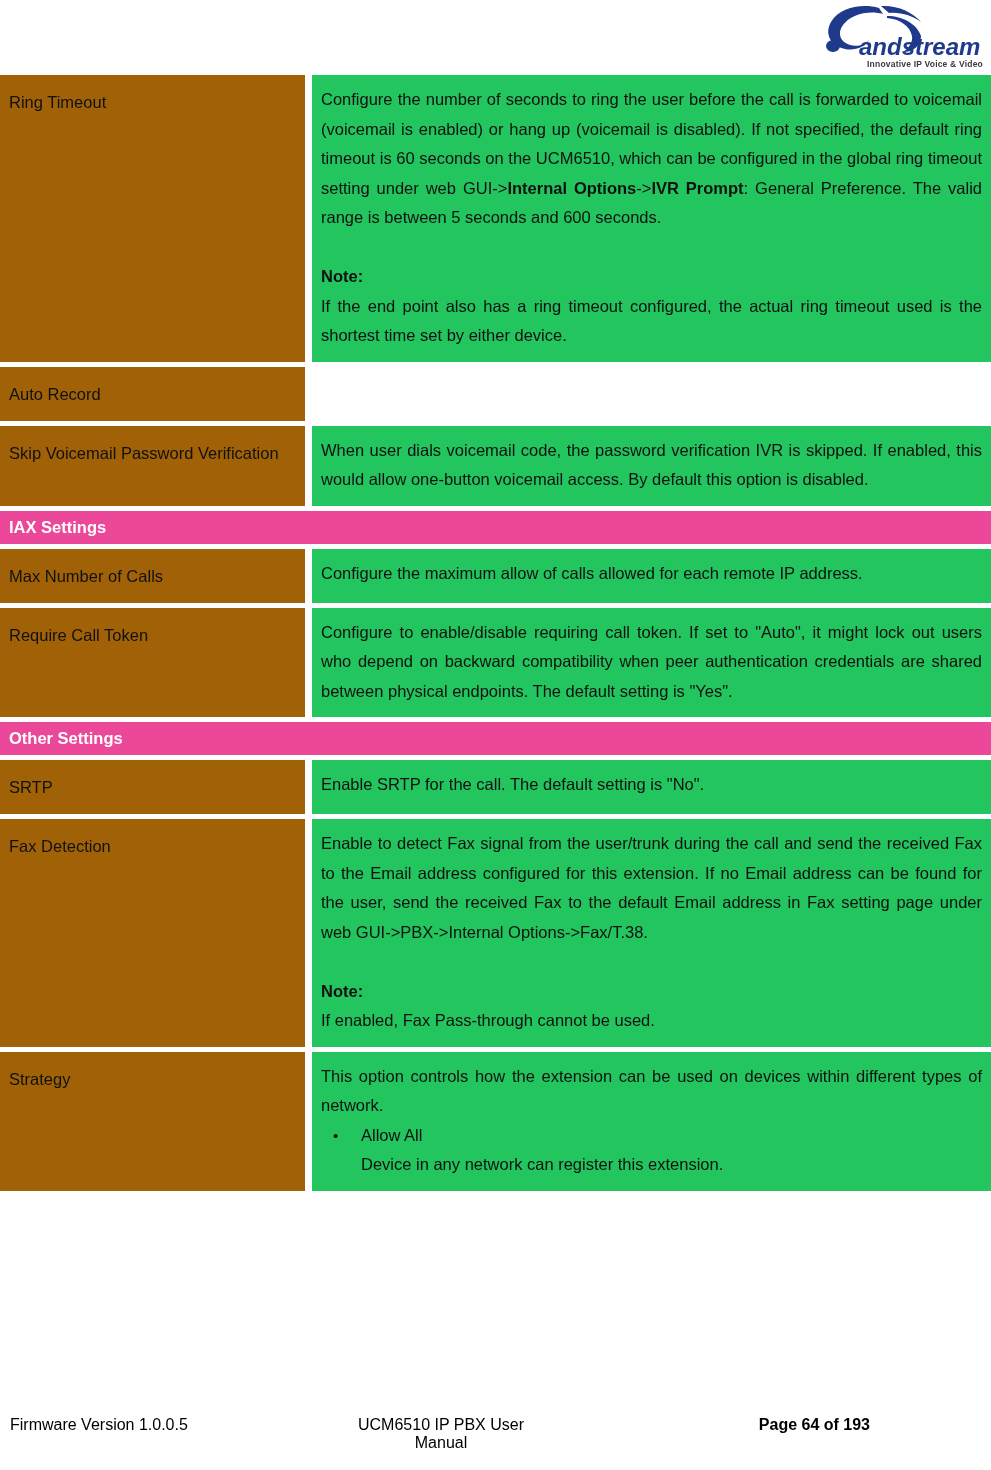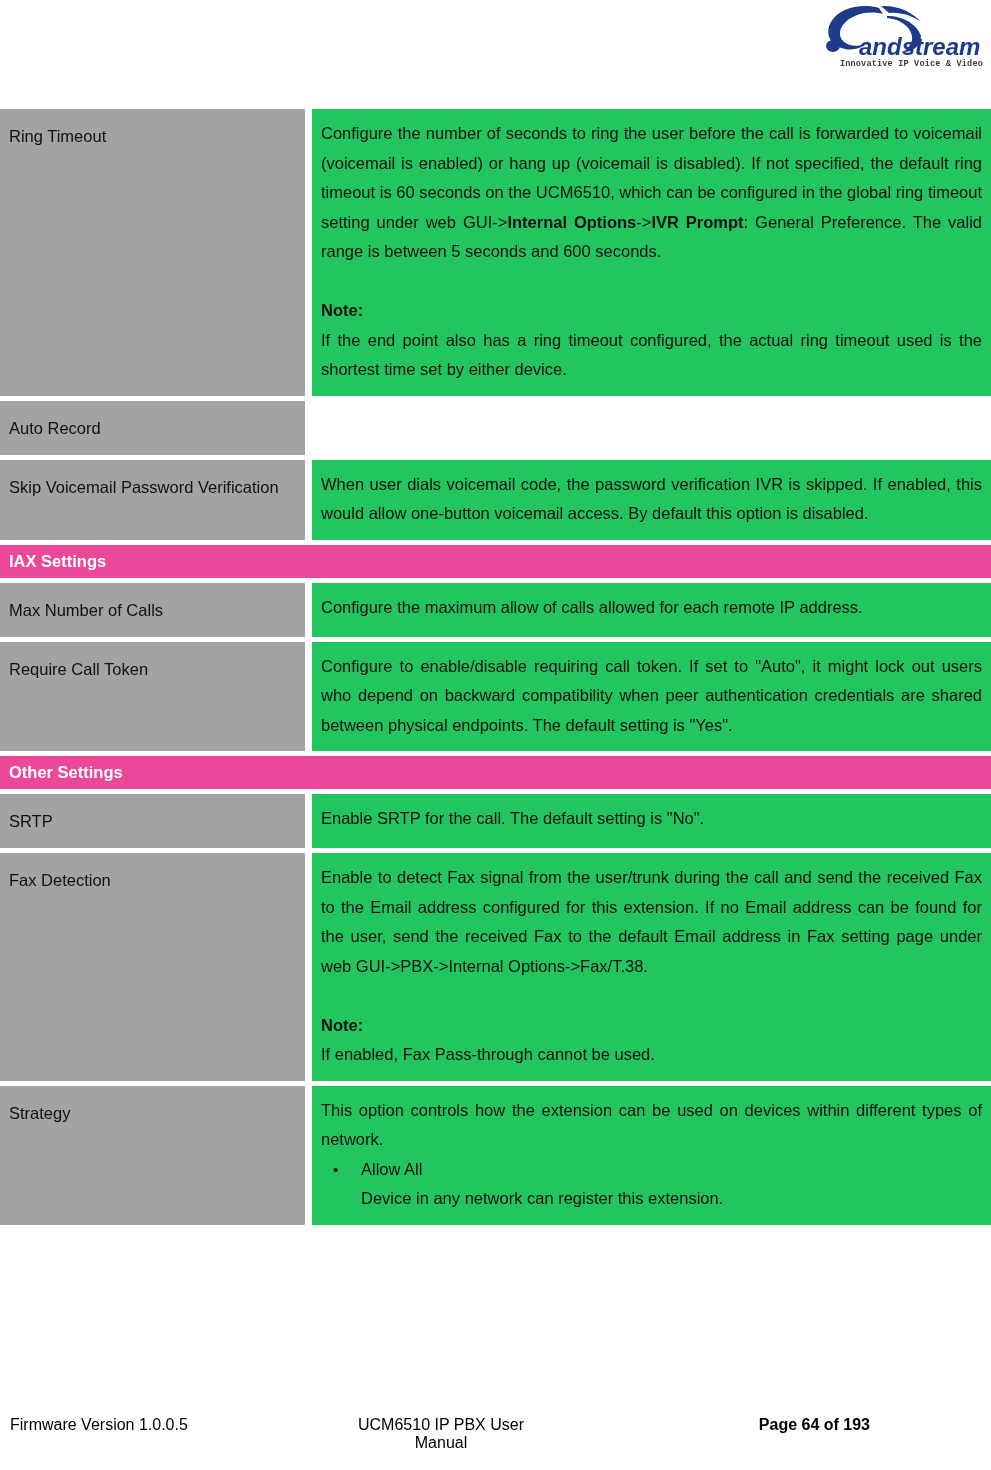--- a/index.html
+++ b/index.html
@@ -13,53 +13,53 @@
     height: 1470px;
     position: relative;
     font-family: "Liberation Sans", sans-serif;
     color: #000000;
     overflow: hidden;
   }
 
   
   .page-header {
     position: relative;
-    height: 109px;
+    height: 75px;
     width: 991px;
   }
   .logo {
     position: absolute;
     right: 6px;
     top: 2px;
     width: 168px;
     height: 74px;
   }
   .logo svg { display: block; }
   .logo-tagline {
     position: absolute;
     right: 8px;
     top: 59px;
     font-size: 8.5px;
     font-weight: bold;
     letter-spacing: 0.2px;
     color: #3b3b3b;
     white-space: nowrap;
-    font-family: Liberation Mono, monospace;
+    font-family: Liberation Sans, sans-serif;
   }
 
   .row-wrap {
     display: flex;
     width: 991px;
     align-items: stretch;
     margin-bottom: 5px;
   }
   .cell-label {
     width: 305px;
     min-width: 305px;
-    background: #a3a3a3;
+    background: #a16207;
     padding: 12px 8px 12px 9px;
     box-sizing: border-box;
     font-size: 16.5px;
     line-height: 30px;
     color: #111;
   }
   .cell-desc {
     flex: 1 1 auto;
     background: #22c55e;
     margin-left: 7px;

